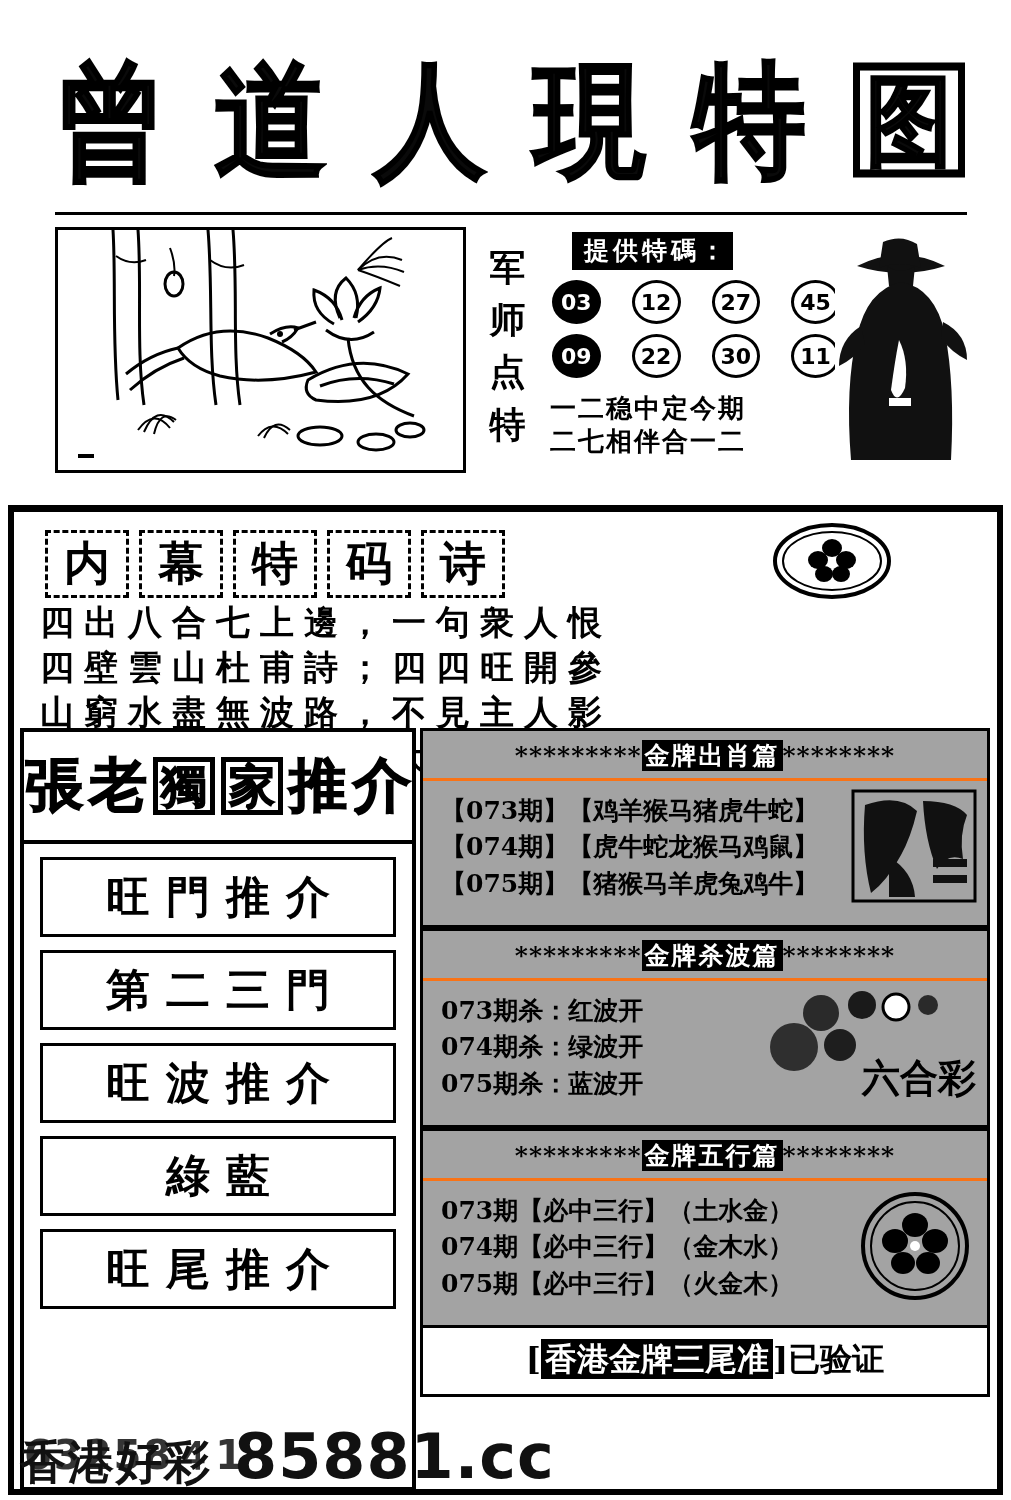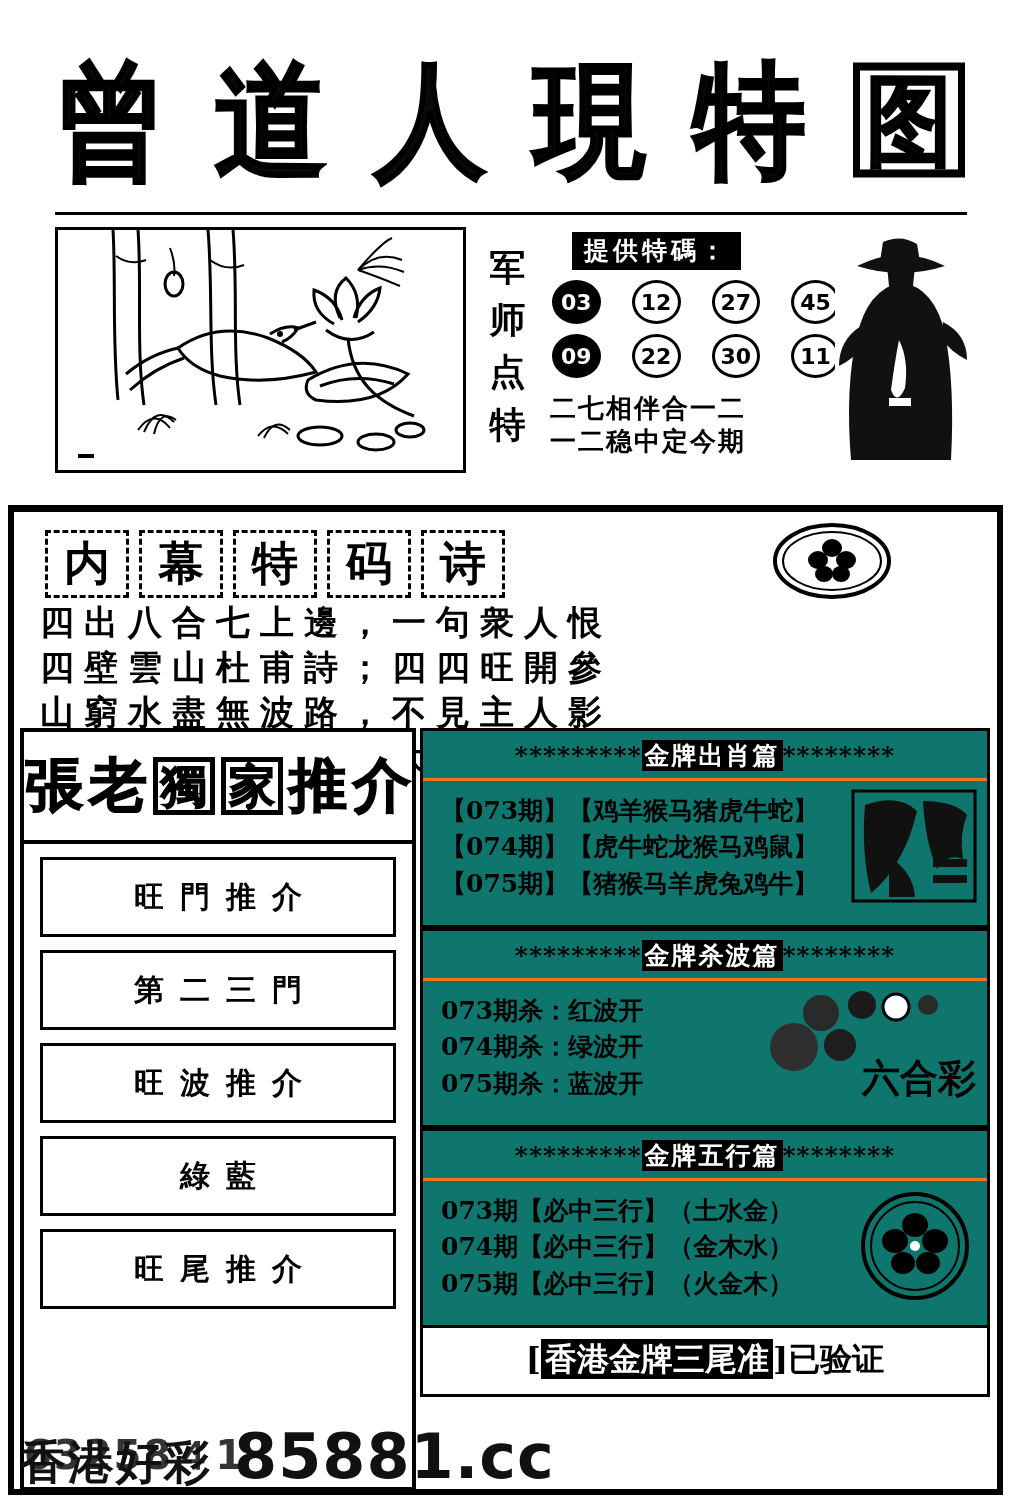--- a/index.html
+++ b/index.html
@@ -98,21 +98,21 @@
     width: 290px;
     height: 235px;
   }
   .codes-title {
     display: inline-block;
     background: #000;
     color: #fff;
     font-family: Liberation Sans, sans-serif;
     font-weight: bold;
     font-size: 25px;
-    padding: 2px 12px 3px 12px;
+    padding: 2px 4px 3px 12px;
     letter-spacing: 4px;
     margin-left: 22px;
   }
   .ball-row {
     display: flex;
     gap: 31px;
     margin-top: 10px;
     margin-left: 2px;
   }
   .ball {
@@ -262,21 +262,21 @@
   }
   .row-box {
     margin: 13px 16px;
     height: 74px;
     border: 3px solid #000;
     display: flex;
     align-items: center;
     justify-content: center;
     font-family: "DejaVu Serif", serif;
     font-weight: bold;
-    font-size: 30px;
+    font-size: 44px;
     letter-spacing: 16px;
     text-indent: 16px;
     color: #000;
   }
   .phone-bottom {
     position: absolute;
     left: 0;
     bottom: 4px;
     width: 100%;
     text-align: left;
@@ -291,21 +291,21 @@
   
   .right-col {
     position: absolute;
     left: 420px;
     top: 728px;
     width: 570px;
     height: 755px;
   }
   .sec {
     border: 3px solid #000;
-    background: #0f766e;
+    background: #a3a3a3;
     margin-bottom: 0;
   }
   .sec-title {
     text-align: center;
     font-family: "DejaVu Serif", serif;
     font-weight: bold;
     font-size: 25px;
     letter-spacing: 1px;
     padding: 8px 0 6px 0;
     color: #000;
@@ -476,22 +476,22 @@
         <div class="ball">27</div>
         <div class="ball">45</div>
       </div>
       <div class="ball-row">
         <div class="ball filled">09</div>
         <div class="ball">22</div>
         <div class="ball">30</div>
         <div class="ball">11</div>
       </div>
       <div class="verse">
+        <div>一二稳中定今期</div>
         <div>二七相伴合一二</div>
-        <div>一二稳中定今期</div>
       </div>
     </div>
 
     <div class="monk">
       <svg width="132" height="238" viewBox="0 0 132 238">
         <rect x="0" y="0" width="132" height="238" fill="#fff"></rect>
 
         <path d="M22 36 q44 -22 88 0 q-44 14 -88 0z" fill="#111"></path>
         <path d="M48 12 q18 -8 34 2 l4 24 q-22 -8 -42 0z" fill="#111"></path>
 

